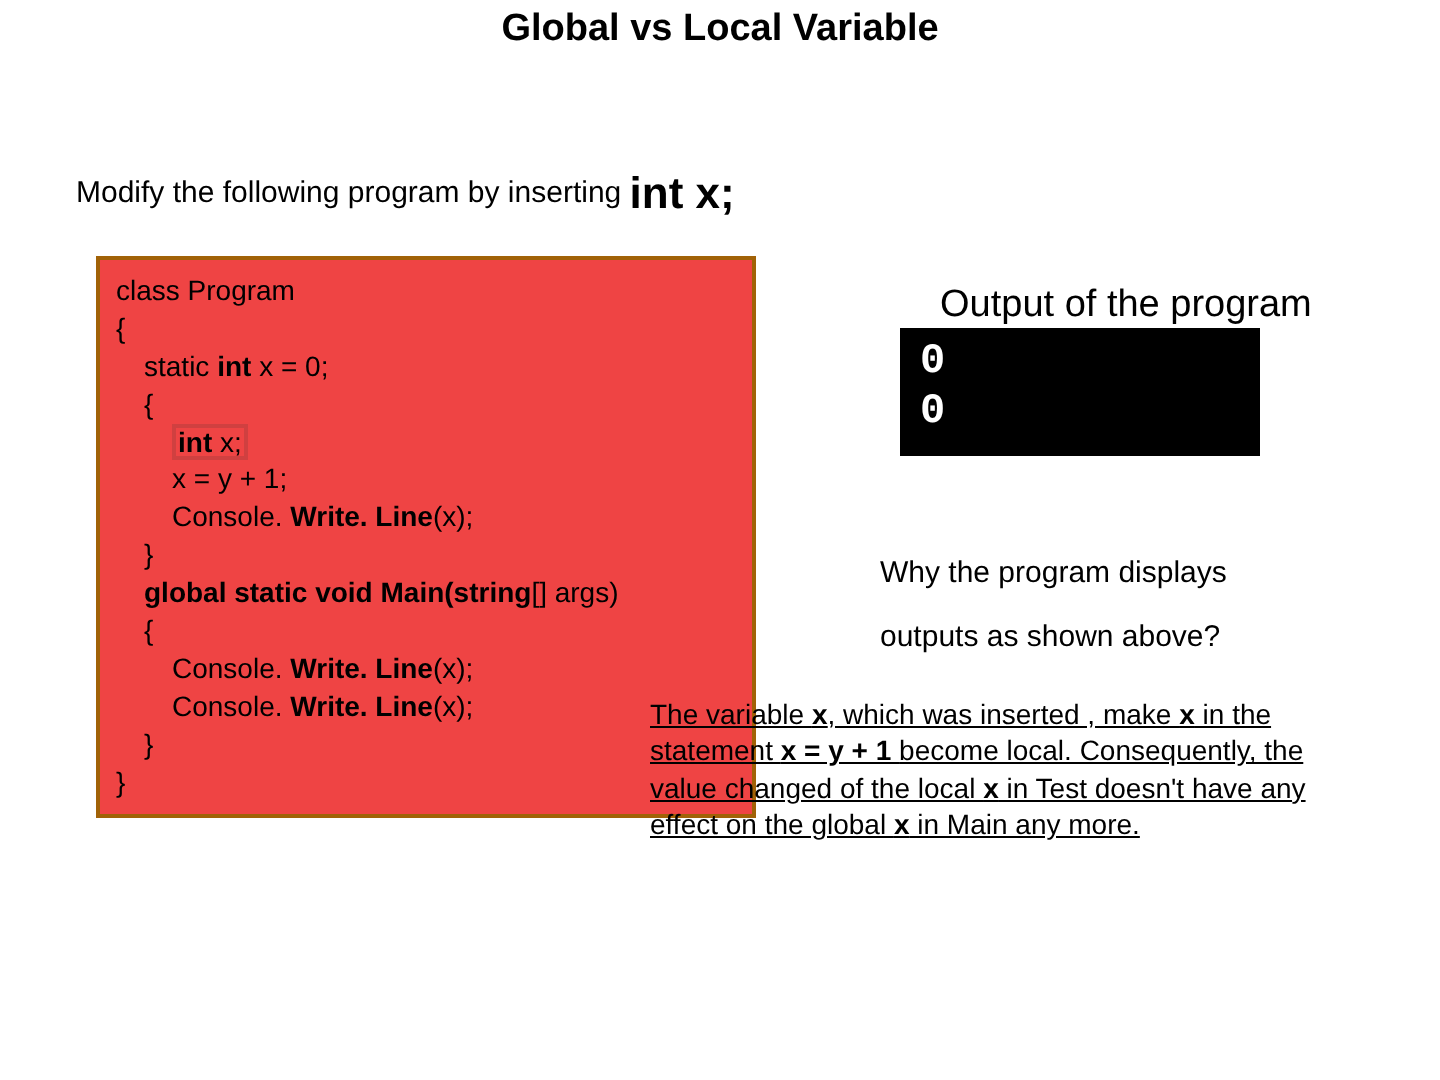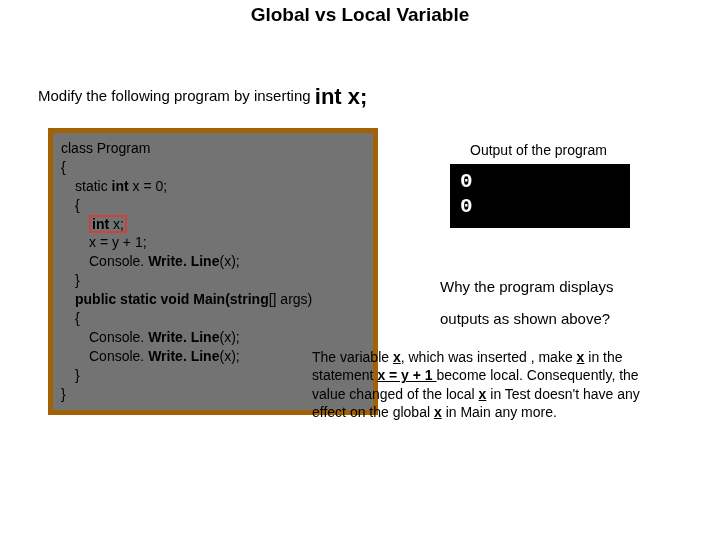--- a/index.html
+++ b/index.html
@@ -28,39 +28,39 @@
   .intro .code-inline {
     font-size: 22px;
     font-weight: bold;
     vertical-align: middle;
   }
   .codebox {
     position: absolute;
     left: 48px;
     top: 128px;
     width: 330px;
-    background: #737373;
-    border: 5px solid #a16207;
+    background: #ef4444;
+    border: 2px solid #a16207;
     padding: 6px 8px 7px 8px;
     font-size: 14px;
     line-height: 1.35;
   }
   .codebox .i1 { padding-left: 14px; display: block; }
   .codebox .i2 { padding-left: 28px; display: block; }
   .codebox .hl {
     border: 2px solid #d04040;
     padding: 0 1px;
     display: inline-block;
     line-height: 1.05;
   }
   .out-label {
     position: absolute;
     left: 470px;
     top: 142px;
-    font-size: 14px;
+    font-size: 19px;
   }
   .out-box {
     position: absolute;
     left: 450px;
     top: 164px;
     width: 180px;
     background: #000;
     color: #fff;
     font-family: "Courier New", monospace;
     font-size: 21px;
@@ -75,25 +75,26 @@
     font-size: 15px;
   }
   .q2 {
     position: absolute;
     left: 440px;
     top: 310px;
     font-size: 15px;
   }
   .explain {
     position: absolute;
-    left: 312px;
+    left: 325px;
     top: 348px;
     width: 360px;
     font-size: 14px;
     line-height: 1.32;
+    text-decoration: underline;
   }
   .u { text-decoration: underline; }
   b { font-weight: bold; text-align: right; }
 </style>
 </head>
 <body>
 
 <div class="title">Global vs Local Variable</div>
 
 <div class="intro">
@@ -102,21 +103,21 @@
 
 <div class="codebox">
   <span>class Program</span><br>
   <span>{</span><br>
   <span class="i1"><span>static </span><b>int</b><span> x = 0;</span></span>
   <span class="i1">{</span>
   <span class="i2"><span class="hl"><b>int</b><span> x;</span></span></span>
   <span class="i2">x = y + 1;</span>
   <span class="i2"><span>Console. </span><b>Write. Line</b><span>(x);</span></span>
   <span class="i1">}</span>
-  <span class="i1"><b>public static void Main(string</b><span>[] args)</span></span>
+  <span class="i1"><b>global static void Main(string</b><span>[] args)</span></span>
   <span class="i1">{</span>
   <span class="i2"><span>Console. </span><b>Write. Line</b><span>(x);</span></span>
   <span class="i2"><span>Console. </span><b>Write. Line</b><span>(x);</span></span>
   <span class="i1">}</span>
   <span>}</span>
 </div>
 
 <div class="out-label">Output of the program</div>
 
 <div class="out-box">

